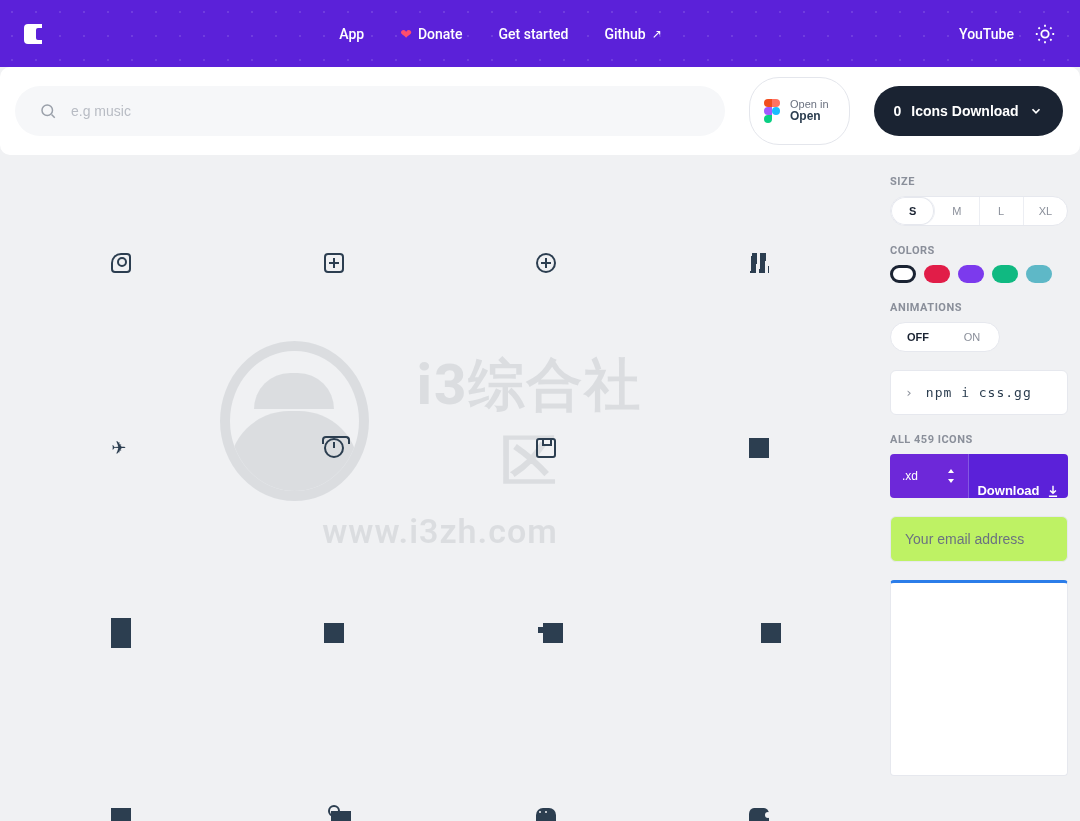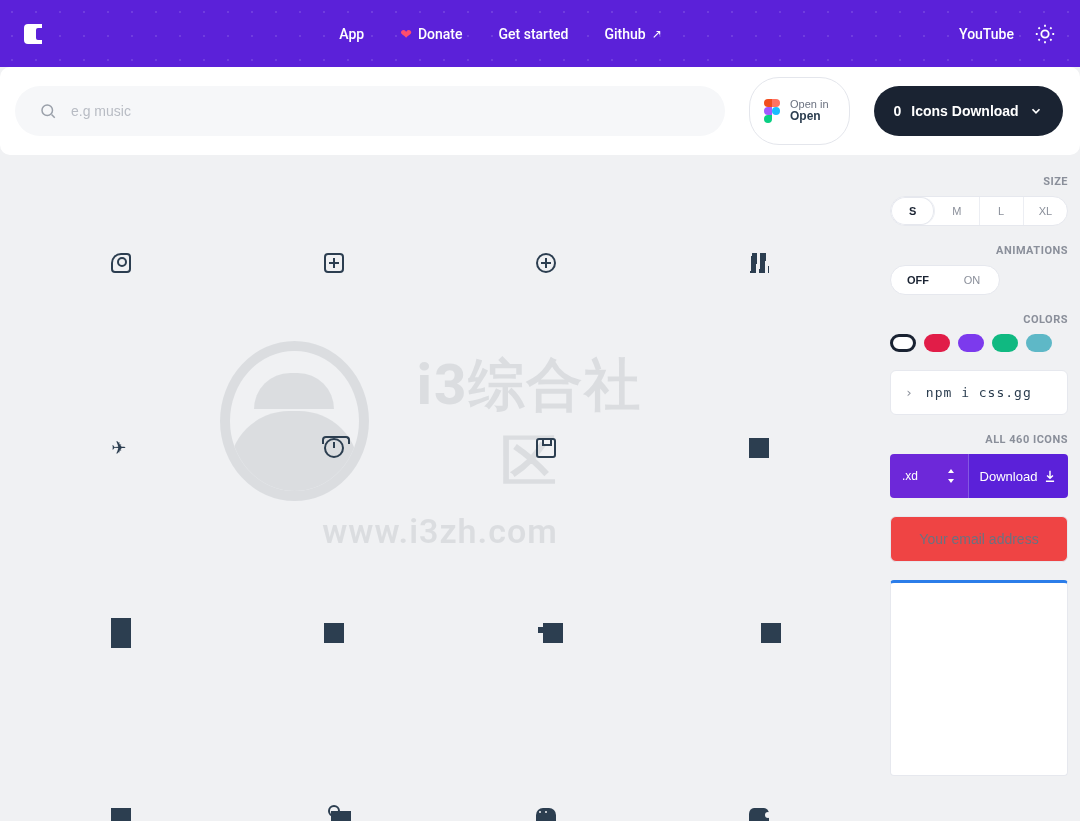--- a/index.html
+++ b/index.html
@@ -42,41 +42,41 @@
 .watermark { position: absolute; top: 50%; left: 50%; transform: translate(-50%, -70%); text-align: center; pointer-events: none; opacity: 0.18; color: #808890; }
 .watermark .wm-logo { width: 160px; height: 160px; border: 10px solid currentColor; border-radius: 50%; margin: 0 auto 6px; position: relative; overflow: hidden; }
 .watermark .wm-logo::before { content: ""; position: absolute; top: 22px; left: 50%; transform: translateX(-50%); width: 80px; height: 36px; background: currentColor; border-radius: 40px 40px 0 0; }
 .watermark .wm-logo::after { content: ""; position: absolute; bottom: -10px; left: 50%; transform: translateX(-50%); width: 130px; height: 90px; background: currentColor; border-radius: 60px 60px 0 0; }
 .watermark .wm-title { font-size: 56px; font-weight: 800; letter-spacing: 2px; display: inline-block; vertical-align: middle; margin-left: 12px; }
 .watermark .wm-row { display: flex; align-items: center; justify-content: center; gap: 18px; }
 .watermark .wm-url { font-size: 34px; font-weight: 600; margin-top: 4px; letter-spacing: 1px; }
 
 
 .sidebar { width: 200px; padding: 20px 12px 12px 10px; display: flex; flex-direction: column; gap: 18px; overflow-y: auto; }
-.sb-label { font-size: 11px; font-weight: 700; color: #8a8f9a; letter-spacing: 0.5px; text-align: right; }
+.sb-label { font-size: 11px; font-weight: 700; color: #8a8f9a; letter-spacing: 0.5px; }
 .size-pills { display: flex; background: #fff; border-radius: 18px; border: 1px solid #e6e8ee; overflow: hidden; height: 30px; }
 .size-pills button { flex: 1; border: none; background: transparent; font-size: 11px; color: #8a8f9a; cursor: pointer; border-right: 1px solid #eceef3; }
 .size-pills button:last-child { border-right: none; }
 .size-pills button.active { color: #1a2332; font-weight: 700; background:#fff; box-shadow: 0 0 0 1px #e6e8ee inset; border-radius:18px; }
 
 .color-row { display: flex; gap: 8px; align-items: center; }
 .color-swatch { width: 26px; height: 18px; border-radius: 10px; cursor: pointer; }
 .color-swatch.outline { background: #fff; border: 3px solid #1a2332; height: 18px; }
 .anim-pills { display: flex; background: #fff; border-radius: 18px; border: 1px solid #e6e8ee; height: 30px; width: 110px; }
 .anim-pills button { flex: 1; border: none; background: transparent; font-size: 11px; color: #8a8f9a; cursor: pointer; border-radius: 18px; }
 .anim-pills button.active { color: #1a2332; font-weight: 600; }
 
 .npm-box { background: #fff; border: 1px solid #e6e8ee; border-radius: 6px; padding: 14px 14px; font-family: ui-monospace, Menlo, Consolas, monospace; font-size: 13px; color: #2c3e50; display: flex; align-items: center; gap: 12px; letter-spacing: 1px; }
 .npm-box .chev { color: #8a8f9a; }
 
 .dl-row { display: flex; height: 44px; border-radius: 4px; overflow: hidden; }
 .dl-format { background: #6d28d9; color: #fff; border: none; width: 78px; display: flex; align-items: center; justify-content: space-between; padding: 0 12px; font-size: 12px; cursor: pointer; }
-.dl-btn { background: #5b21d9; color: #fff; border: none; flex: 1; display: flex; align-items: center; justify-content: center; gap: 6px; font-size: 13px; font-weight: 400; cursor: pointer; border-left: 1px solid rgba(255,255,255,0.25); }
-
-.email-input { background: #ef4444; border: 1px solid #e6e8ee; border-radius: 6px; height: 46px; padding: 0 14px; font-size: 14px; color: #333; outline: none; text-align: center; }
+.dl-btn { background: #5b21d9; color: #fff; border: none; flex: 1; display: flex; align-items: flex-end; justify-content: center; gap: 6px; font-size: 13px; font-weight: 700; cursor: pointer; border-left: 1px solid rgba(255,255,255,0.25); }
+
+.email-input { background: #bef264; border: 1px solid #e6e8ee; border-radius: 6px; height: 46px; padding: 0 14px; font-size: 14px; color: #333; outline: none; }
 .email-input::placeholder { color: #6b7280; }
 .iframe-box { background: #fff; border: 1px solid #e6e8ee; border-top: 3px solid #2b7de9; border-radius: 4px; height: 196px; }
 
 
 .gi { display:inline-block; position:relative; }
 .gi-abstract { width:16px; height:16px; border:2px solid currentColor; border-radius:50% 4px 4px 4px; }
 .gi-abstract::after { content:""; position:absolute; right:2px; top:2px; width:6px; height:6px; border:2px solid currentColor; border-radius:50%; }
 .gi-addbox { width:18px; height:18px; border:2px solid currentColor; border-radius:4px; }
 .gi-addbox::before,.gi-addbox::after{content:"";position:absolute;background:currentColor;left:50%;top:50%;transform:translate(-50%,-50%);}
 .gi-addbox::before{width:10px;height:2px;} .gi-addbox::after{width:2px;height:10px;}
@@ -239,45 +239,45 @@
       <div class="sb-label">SIZE</div>
       <div class="size-pills" style="margin-top:8px;">
         <button class="active">S</button>
         <button>M</button>
         <button>L</button>
         <button>XL</button>
       </div>
     </div>
 
     <div>
-      <div class="sb-label">ANIMATIONS</div>
-      <div class="anim-pills" style="margin-top:8px;">
-        <button class="active">OFF</button>
-        <button>ON</button>
-      </div>
-    </div>
-
-    <div>
       <div class="sb-label">COLORS</div>
       <div class="color-row" style="margin-top:8px;">
         <span class="color-swatch outline"></span>
         <span class="color-swatch" style="background:#e11d48"></span>
         <span class="color-swatch" style="background:#7c3aed"></span>
         <span class="color-swatch" style="background:#10b981"></span>
         <span class="color-swatch" style="background:#5eb8c7"></span>
       </div>
     </div>
 
+    <div>
+      <div class="sb-label">ANIMATIONS</div>
+      <div class="anim-pills" style="margin-top:8px;">
+        <button class="active">OFF</button>
+        <button>ON</button>
+      </div>
+    </div>
+
     <div class="npm-box">
       <span class="chev">›</span>
       <span>npm i css.gg</span>
     </div>
 
     <div>
-      <div class="sb-label">ALL 460 ICONS</div>
+      <div class="sb-label">ALL 459 ICONS</div>
       <div class="dl-row" style="margin-top:8px;">
         <button class="dl-format">
           <span>.xd</span>
           <svg width="10" height="14" viewBox="0 0 10 14" fill="#fff">
               <path d="M5 0l3 4H2zM5 14l3-4H2z"></path>
             </svg>
         </button>
         <button class="dl-btn">
           <span>Download</span>
           <svg width="14" height="14" viewBox="0 0 24 24" fill="none" stroke="#fff" stroke-width="2.5">

